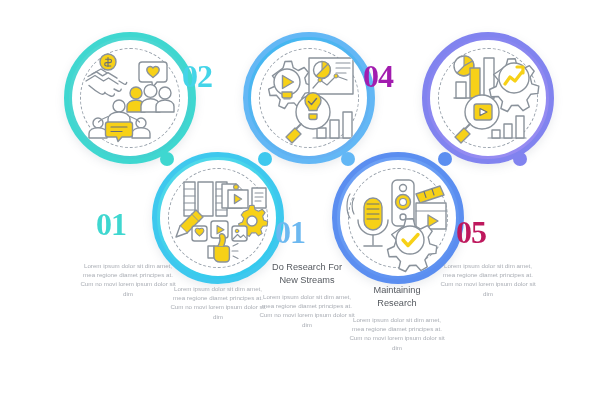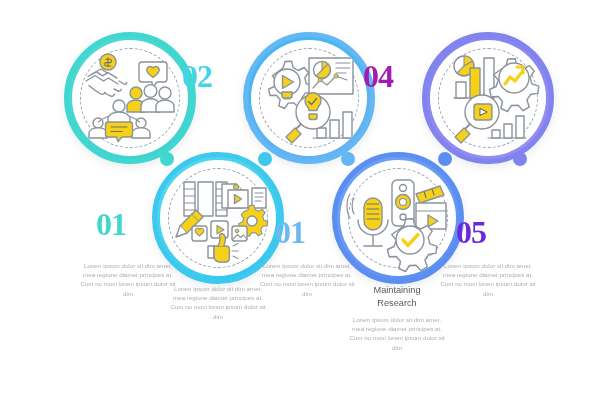--- a/index.html
+++ b/index.html
@@ -250,20 +250,22 @@
               <path d="M56 66a8 8 0 1 1 12 0c-1.4 1.8-2 3-2 4.5h-8c0-1.5-.6-2.7-2-4.5z" fill="#f7d117" stroke="#8a929b"></path>
               <path d="M58 74h8v3.5a2 2 0 0 1-2 2h-4a2 2 0 0 1-2-2z" fill="#f7d117" stroke="#8a929b"></path>
               <path d="M57.5 61.5l3 3 5-6" stroke="#6b7077" stroke-width="1.4"></path>
             </g>
           </svg>
         </div>
       </div>
     </div>
     <div class="num" style="left:275px; top:216px; color:#6cb8f0;">01</div>
     <div class="txt" style="left:259px; top:261px;">
+      <p class="title">Do Research For
+New Streams</p>
       <p class="body">Lorem ipsum dolor sit dim amet, mea regione diamet principes at. Cum no movi lorem ipsum dolor sit dim</p>
     </div>
   </div>
 
   <div class="step">
     <div class="ring-shadow" style="left:332px; top:152px; width:132px; height:132px;"></div>
     <div class="ring-wrap" style="left:332px; top:152px; width:132px; height:132px;">
       <div class="ring" style="border:5px solid #5b8ef0; background:linear-gradient(150deg,#6fa3f5,#5b8ef0);"></div>
       <div class="disc" style="left:8px; top:8px; width:116px; height:116px;">
         <div class="dashed" style="left:8px; top:8px; width:100px; height:100px;"></div>
@@ -338,21 +340,21 @@
               <circle cx="52" cy="72" r="17" fill="#ffffff"></circle>
               <path d="M40 84l-10 10" stroke-width="2"></path>
               <path d="M34 88l-9 9 6 6 9-9z" fill="#f7d117" stroke="#8a929b"></path>
               <rect x="44" y="64" width="18" height="16" rx="2.5" fill="#f7d117" stroke="#8a929b"></rect>
               <path d="M50 68.5l7 3.5-7 3.5z" fill="#ffffff" stroke="#6b7077" stroke-width="1.1"></path>
             </g>
           </svg>
         </div>
       </div>
     </div>
-    <div class="num" style="left:456px; top:216px; color:#6d28d9;text-align:right;">05</div>
+    <div class="num" style="left:456px; top:216px; color:#be185d;text-align:right;">05</div>
     <div class="txt" style="left:440px; top:261px;">
       <p class="body">Lorem ipsum dolor sit dim amet, mea regione diamet principes at. Cum no movi lorem ipsum dolor sit dim</p>
     </div>
   </div>
 
   <div class="dot" style="left:160px; top:152px; width:14px; height:14px; background:#3fd7d0;"></div>
   <div class="dot" style="left:258px; top:152px; width:14px; height:14px; background:#3ec8ee;"></div>
   <div class="dot" style="left:341px; top:152px; width:14px; height:14px; background:#63b7f5;"></div>
   <div class="dot" style="left:438px; top:152px; width:14px; height:14px; background:#5b8ef0;"></div>
   <div class="dot" style="left:513px; top:152px; width:14px; height:14px; background:#8183ef;"></div>

